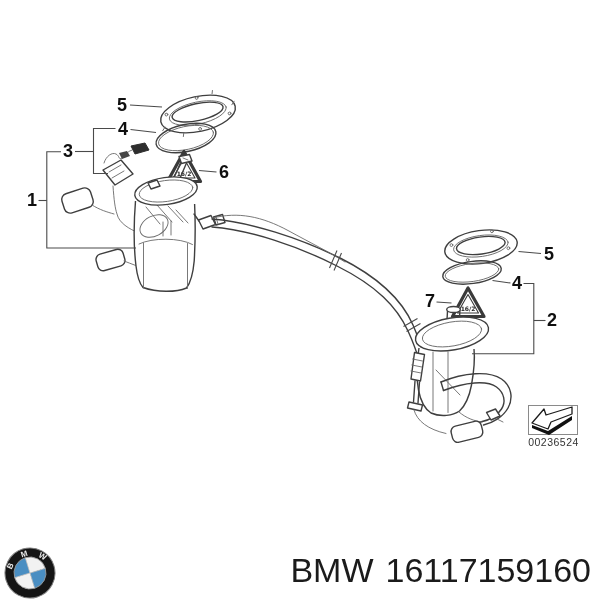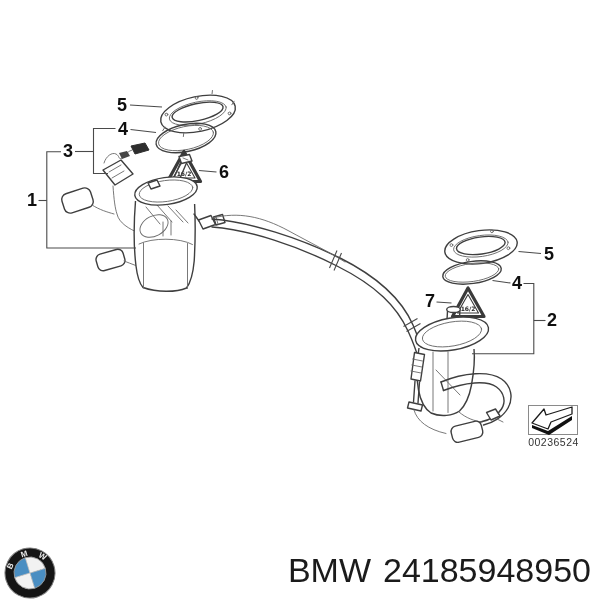--- a/index.html
+++ b/index.html
@@ -201,16 +201,16 @@
       <path d="M26,26 L26,42 A16,16 0 0 0 42,26 Z" fill="#4a8ec2"></path>
       <circle cx="26" cy="26" r="16" fill="none" stroke="#9a9a9a" stroke-width=".8"></circle>
       <path d="M26,10 L26,42 M10,26 L42,26" stroke="#cfcfcf" stroke-width=".7"></path>
       <text class="rletter" text-anchor="middle" transform="translate(11.1 15.4) rotate(-48)">B</text>
       <text class="rletter" text-anchor="middle" transform="translate(26 8.8)">M</text>
       <text class="rletter" text-anchor="middle" transform="translate(40.9 15.4) rotate(48)">W</text>
     </g>
   </svg>
 
   <div class="footer-text">
-    <span>BMW</span><span class="pn">24185948950</span>
+    <span>BMW</span><span class="pn">16117159160</span>
   </div>
 
 </div>
 
 </body></html>

